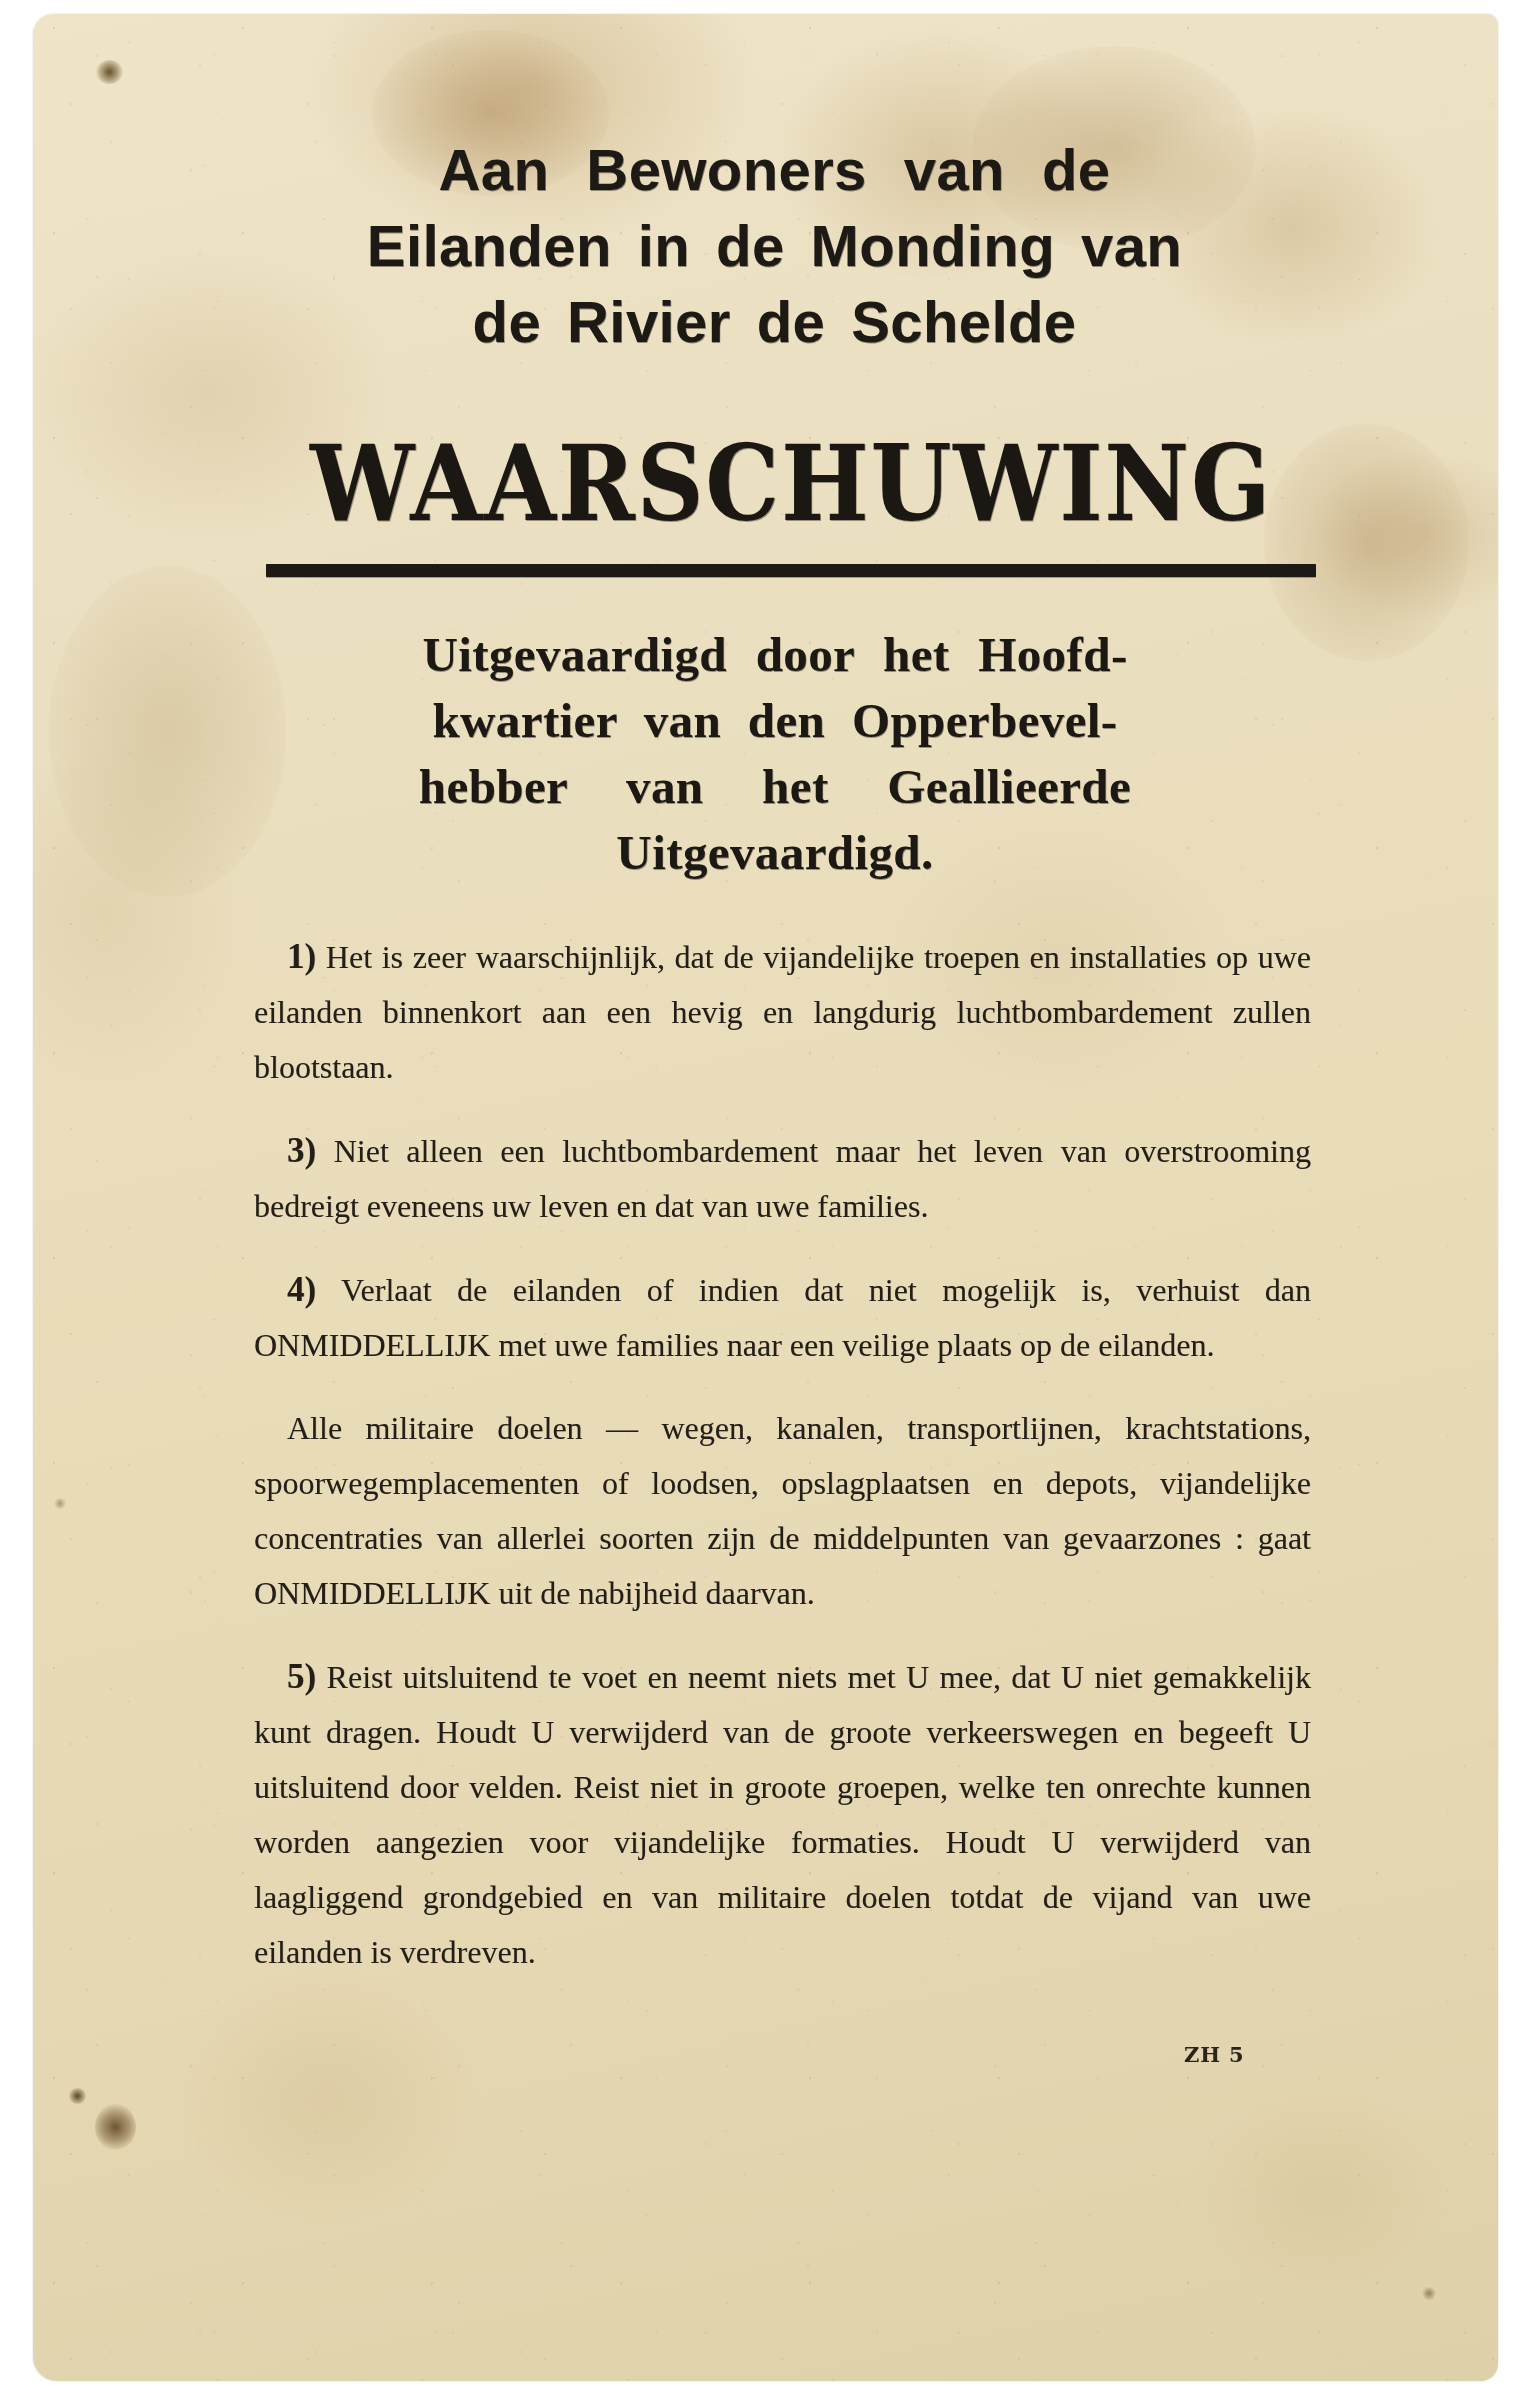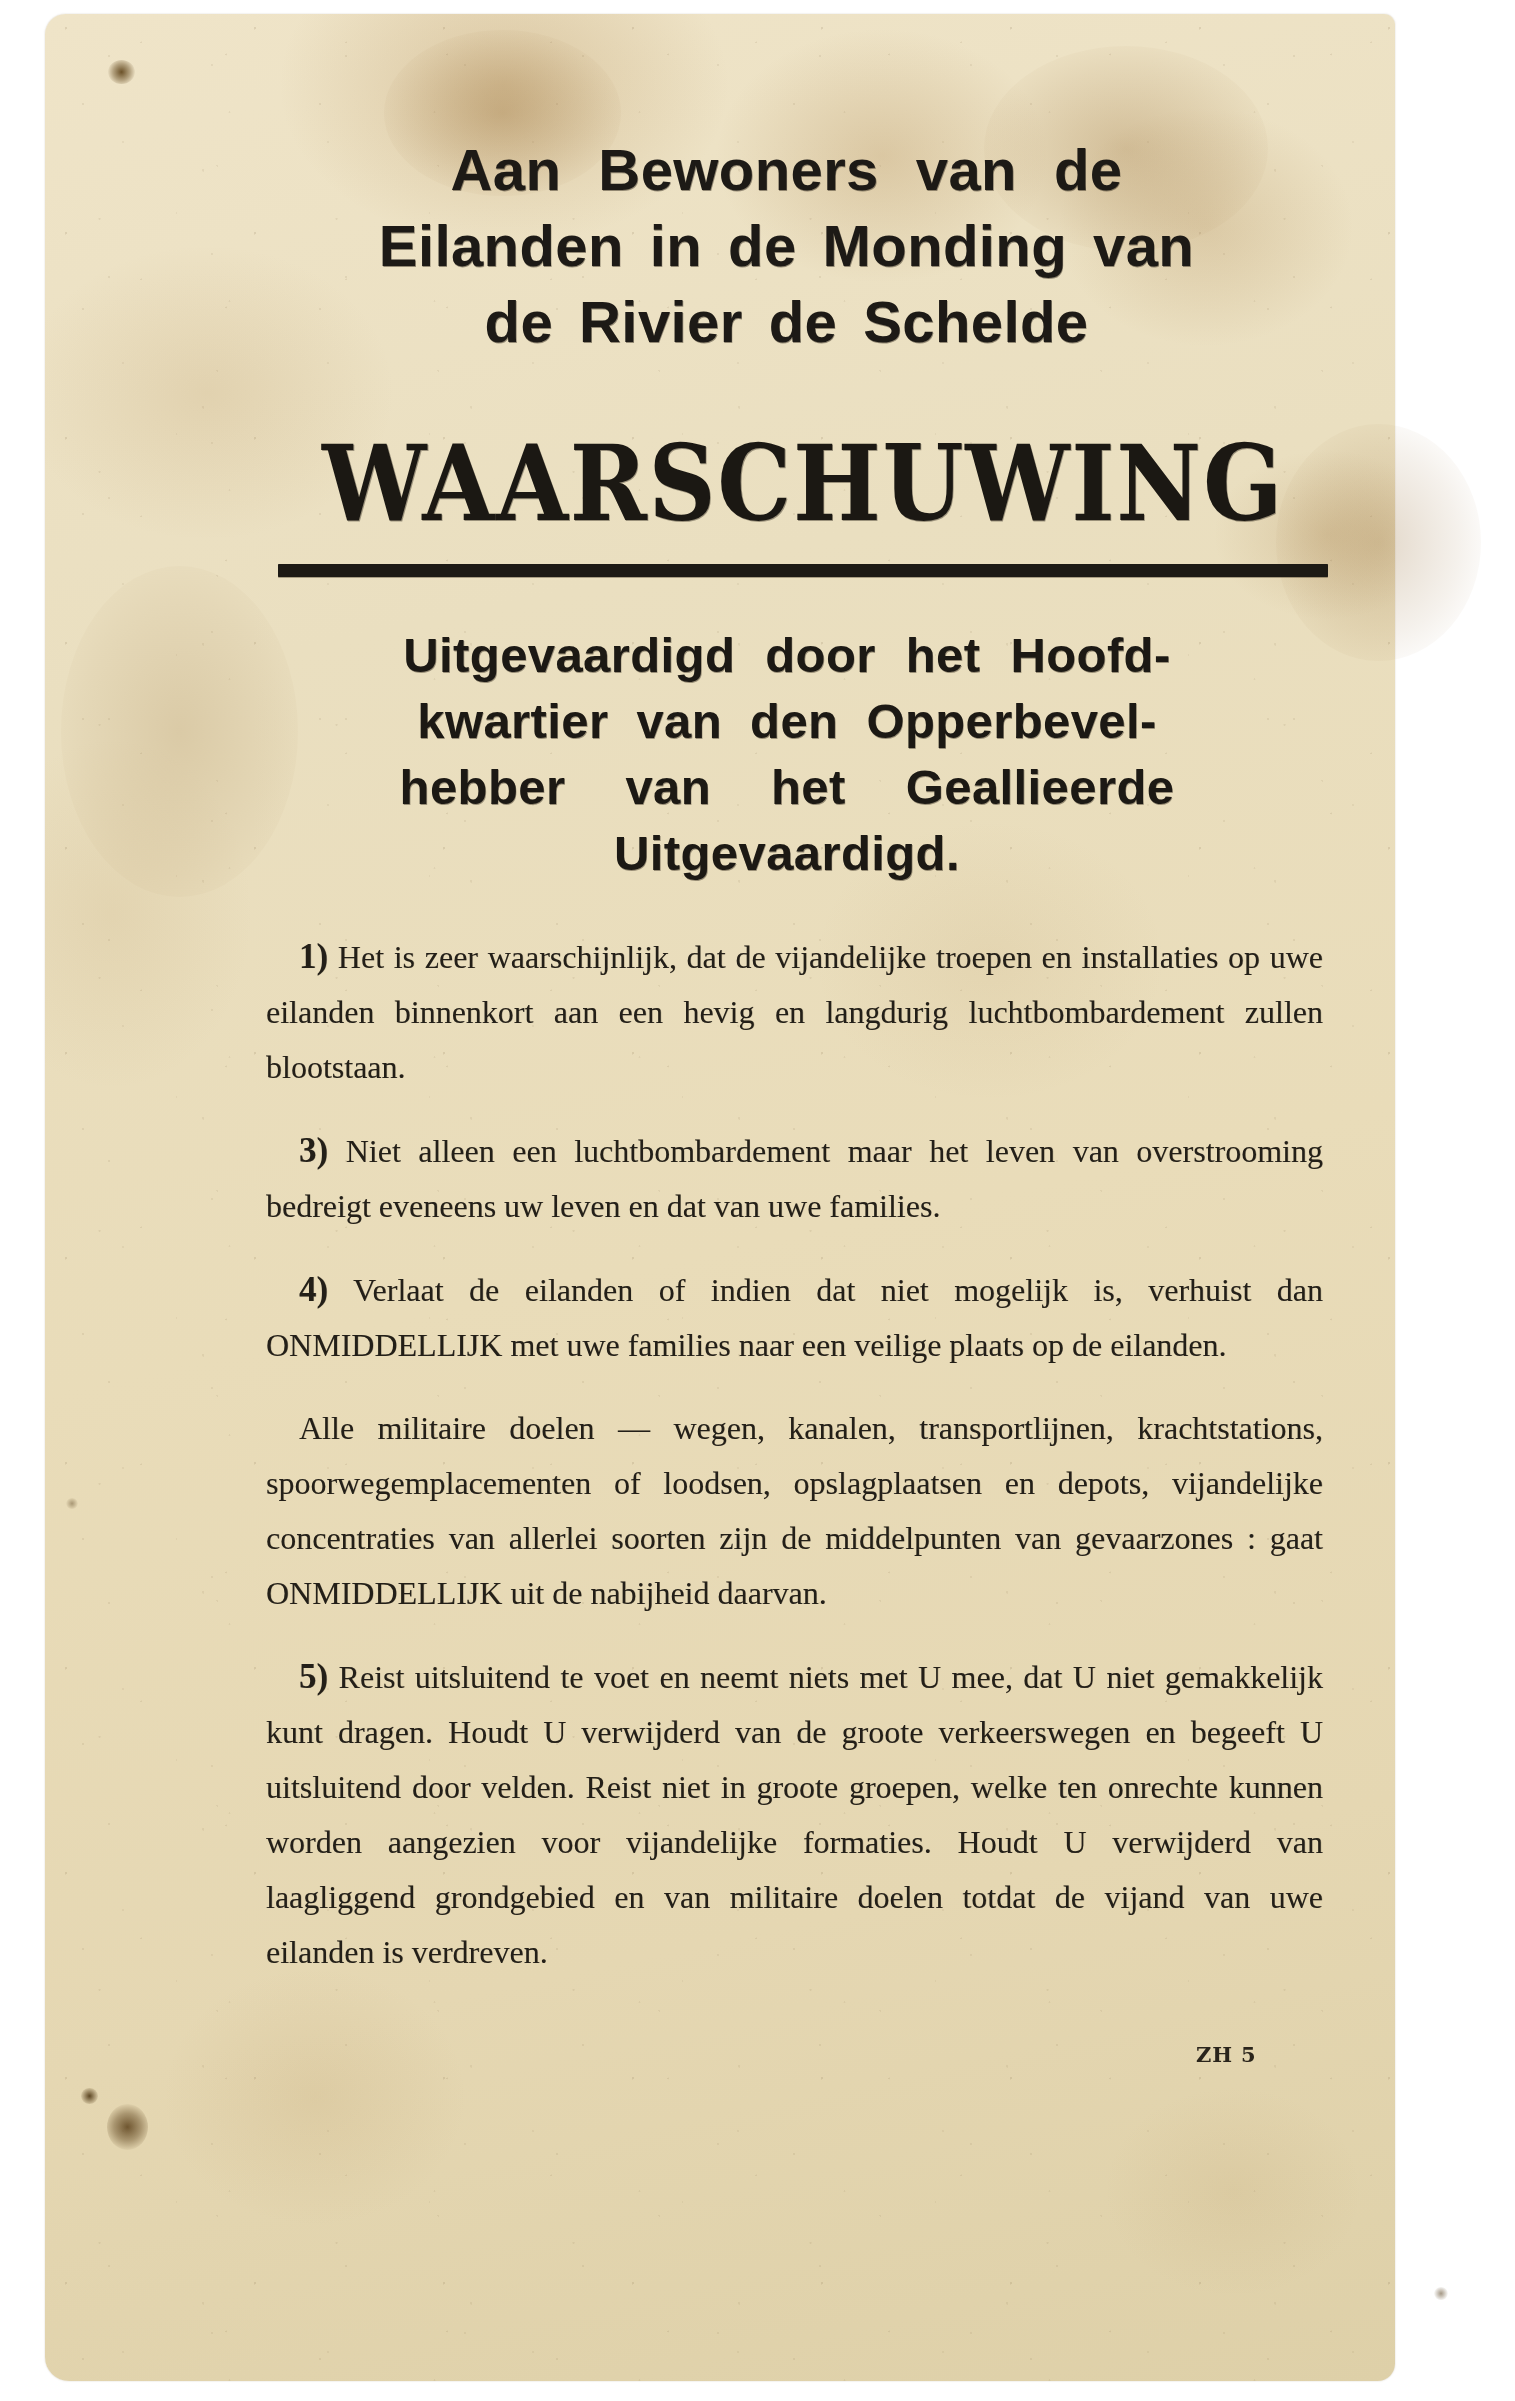--- a/index.html
+++ b/index.html
@@ -13,36 +13,35 @@
     font-family: "Liberation Serif", "DejaVu Serif", serif;
     position: relative;
     overflow: hidden;
   }
 
   
   #sheet {
     position: absolute;
     left: 33px;
     top: 14px;
-    width: 1350px;
+    width: 1465px;
     height: 2367px;
     border-radius: 20.5px 11px 17.4px 24px;
     background:
       radial-gradient(ellipse 331px 237px at 34% 3%, rgba(173,132,74,0.30), rgba(173,132,74,0) 68%),
       radial-gradient(ellipse 237px 182px at 62% 6%, rgba(166,124,66,0.26), rgba(166,124,66,0) 70%),
       radial-gradient(ellipse 205px 166px at 86% 9%, rgba(160,118,60,0.22), rgba(160,118,60,0) 72%),
       radial-gradient(ellipse 158px 118px at 95% 22%, rgba(158,116,58,0.20), rgba(158,116,58,0) 72%),
       radial-gradient(ellipse 260px 205px at 12% 16%, rgba(176,140,84,0.18), rgba(176,140,84,0) 72%),
       radial-gradient(ellipse 189px 237px at 5%  38%, rgba(182,150,96,0.14), rgba(182,150,96,0) 74%),
       radial-gradient(ellipse 237px 189px at 70% 40%, rgba(176,140,84,0.10), rgba(176,140,84,0) 74%),
       radial-gradient(ellipse 205px 174px at 20% 88%, rgba(170,132,74,0.13), rgba(170,132,74,0) 74%),
       radial-gradient(ellipse 174px 142px at 88% 92%, rgba(170,132,74,0.10), rgba(170,132,74,0) 74%),
       linear-gradient(168deg, #efe4c8 0%, #eadfc0 26%, #e9dcb9 52%, #e5d7b2 78%, #ded0a8 100%);
     box-shadow: 0 0 1.6px rgba(120,100,70,0.35);
-    margin-left: 12px;
   }
   
   #grain {
     position: absolute; inset: 0;
     border-radius: inherit;
     pointer-events: none;
     opacity: 0.55;
     background-image:
       radial-gradient(circle at 11% 7%,  rgba(110,86,52,0.25) 0 1.1px, transparent 1.3px),
       radial-gradient(circle at 27% 19%, rgba(110,86,52,0.18) 0 0.9px, transparent 1.1px),
@@ -113,21 +112,21 @@
     width: 1050px;
     height: 13.4px;
     background: #1d1a15;
     border-radius: 0.8px;
     box-shadow: 0 0.8px 0 rgba(60,48,30,0.5);
   }
 
   
   #issuer-block { position: absolute; top: 608px; left: 16px; width: 1136px; }
   .issuer-line {
-    font-family: Liberation Sans, sans-serif;
+    font-family: Liberation Serif, serif;
     font-weight: bold;
     font-size: 49px;
     line-height: 66px;
     color: #1c1914;
     text-align: center;
     margin: 0;
     letter-spacing: 0.4px;
     text-shadow: 0.6px 0.6px 0 rgba(40,32,20,0.42);
   }
   .issuer-line.j1 { word-spacing: 16px; }

